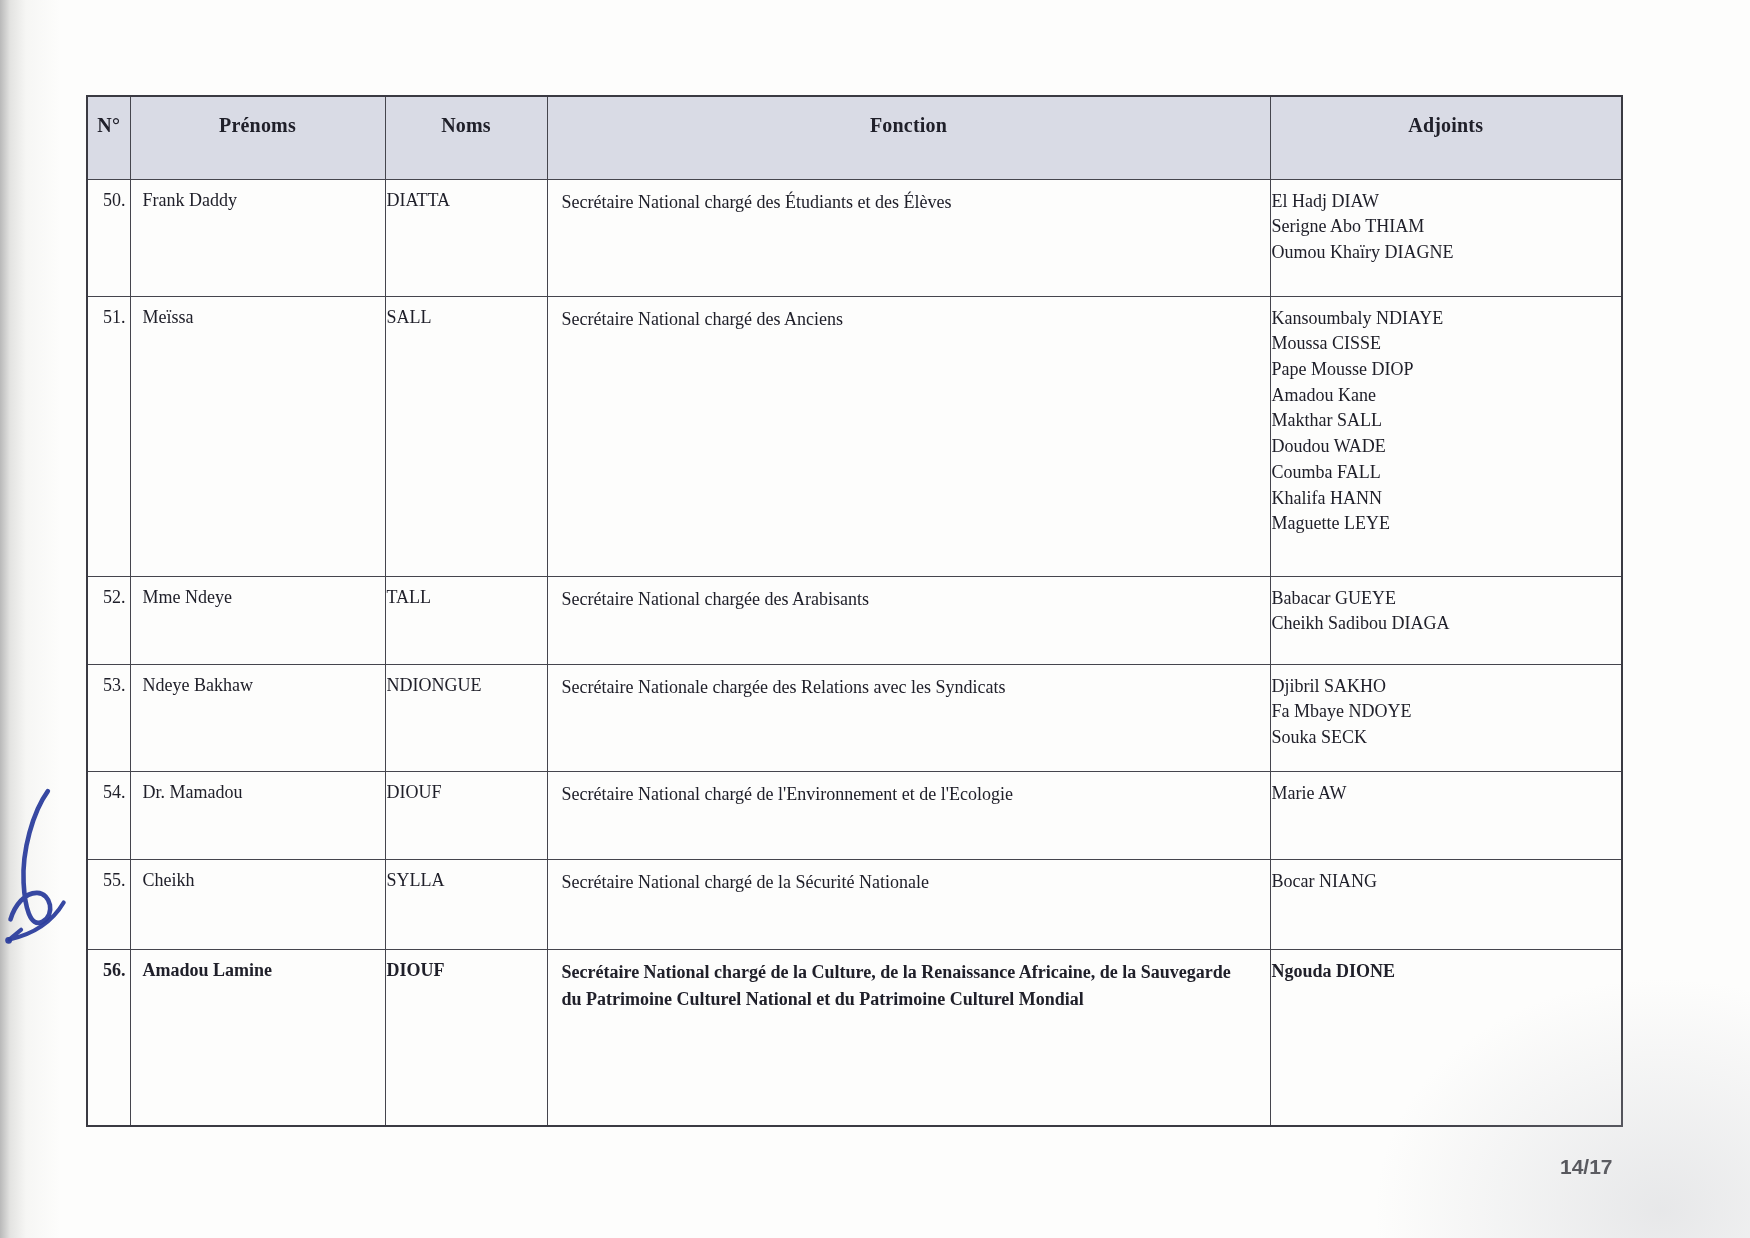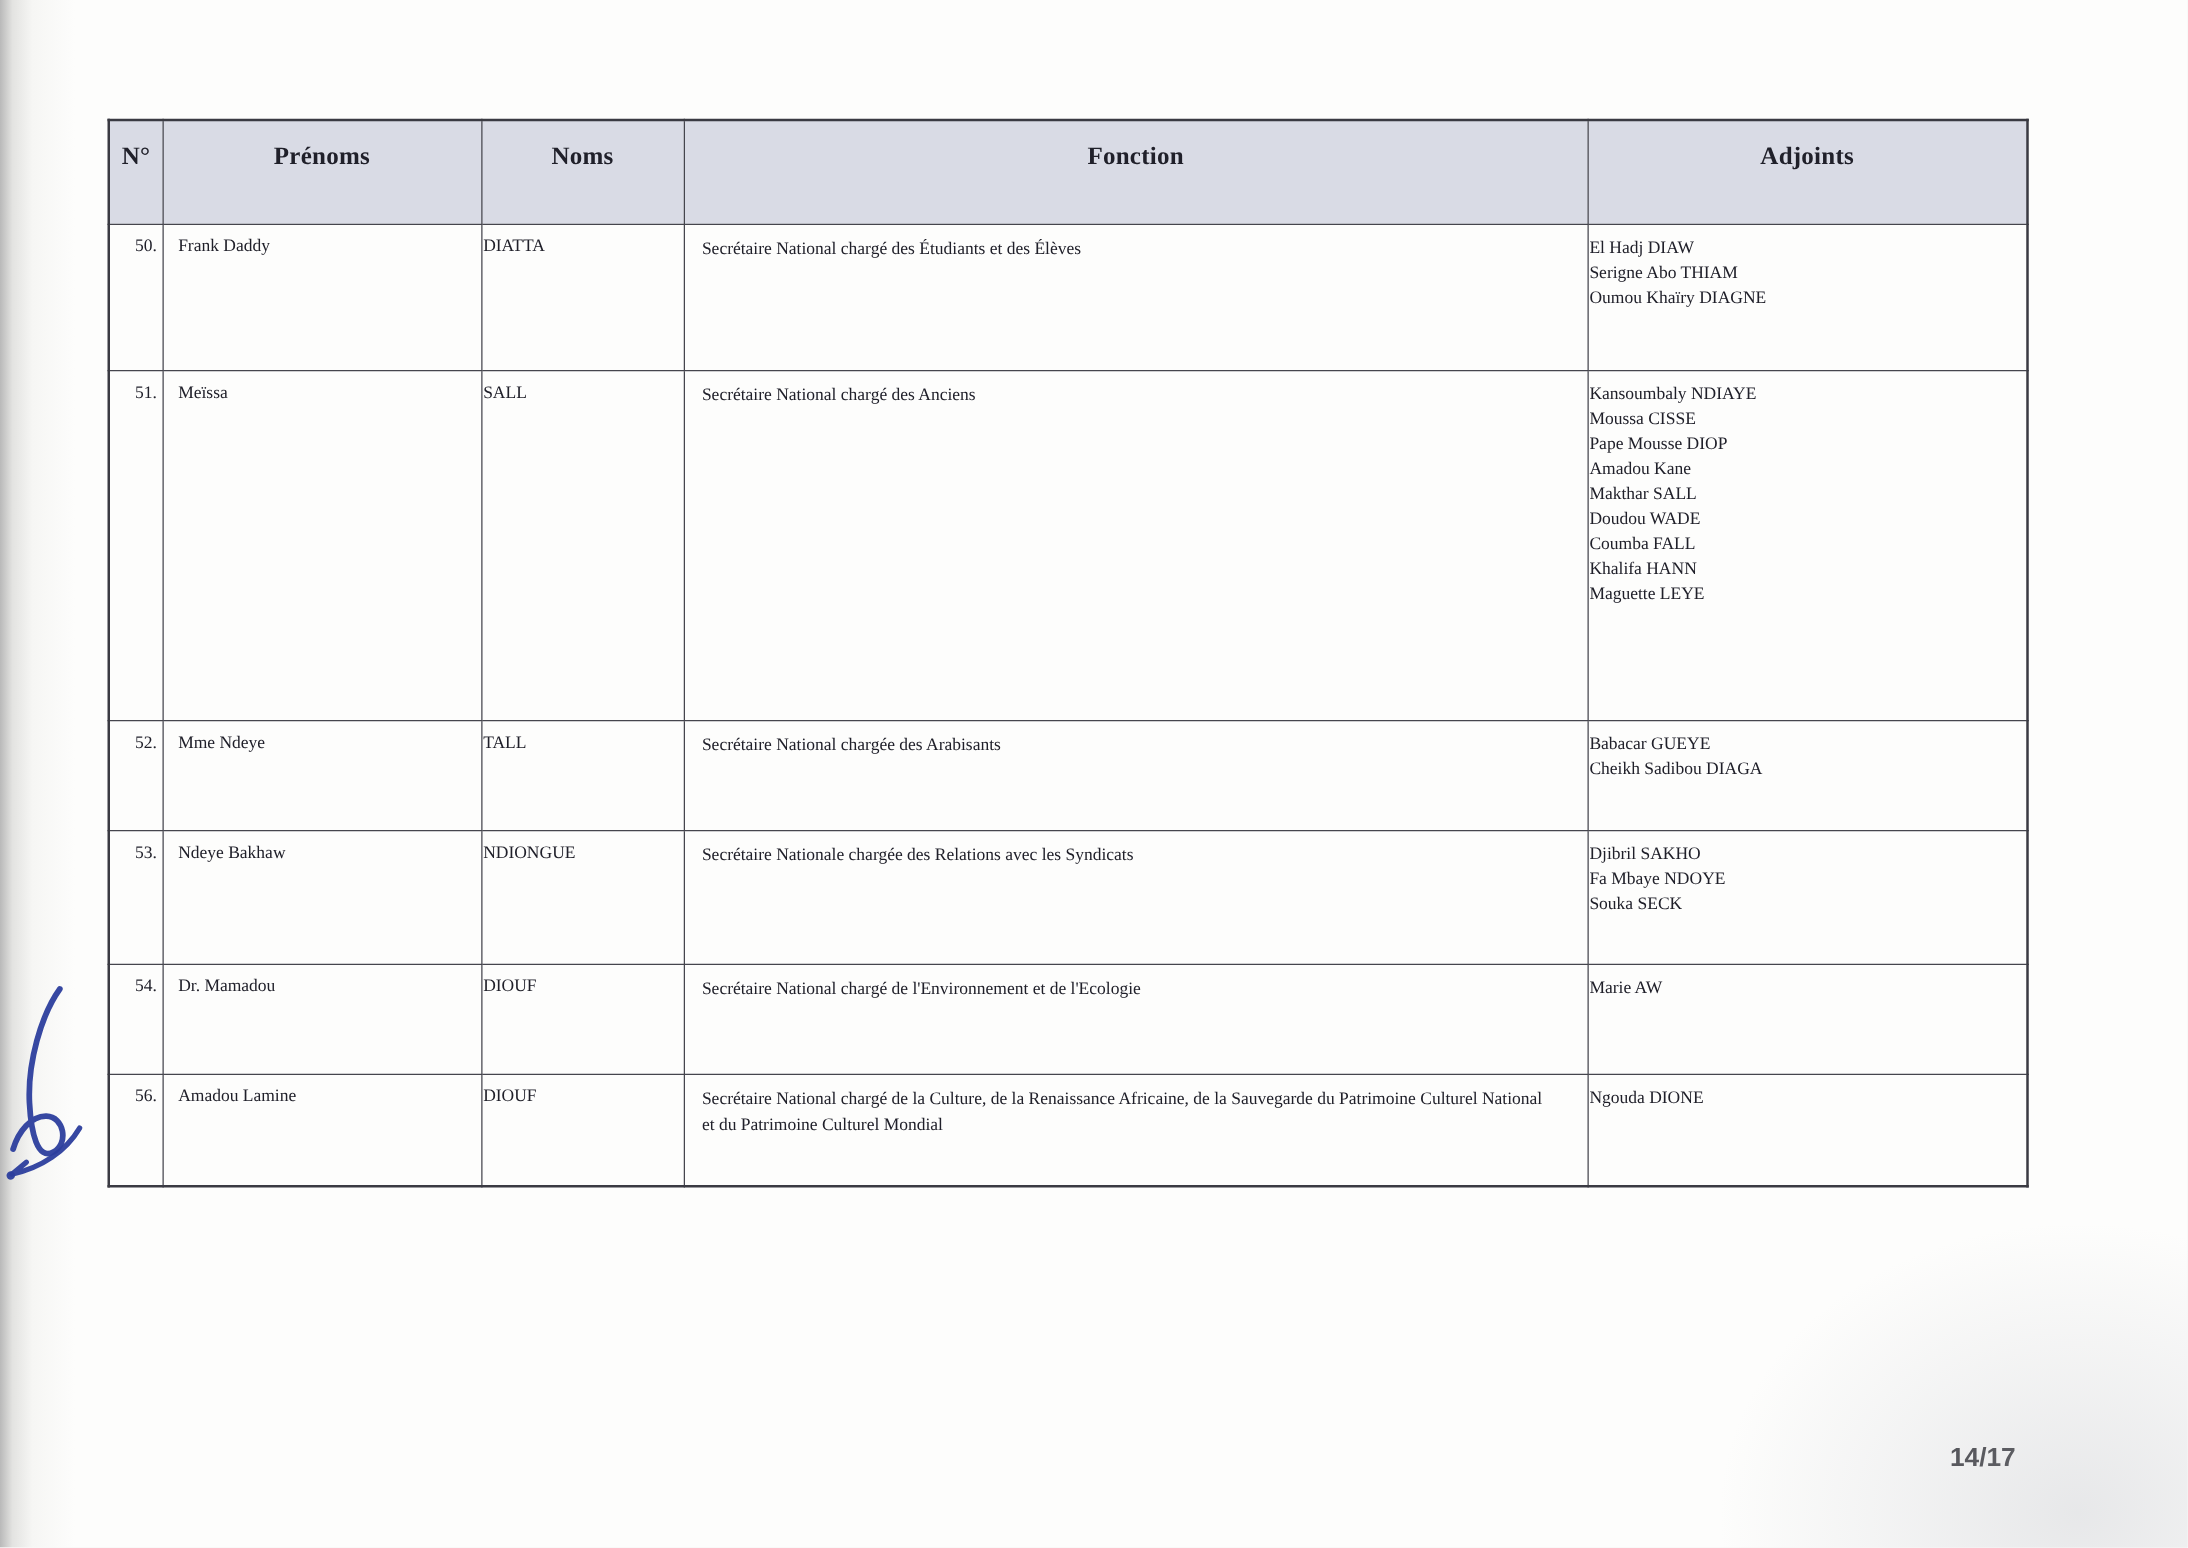--- a/index.html
+++ b/index.html
@@ -40,21 +40,21 @@
     background: #d9dbe5;
     font-weight: bold;
     font-size: 20px;
     text-align: center;
     vertical-align: top;
     padding-top: 17px;
     height: 83px;
     box-sizing: border-box;
     letter-spacing: 0.2px;
   }
-  tbody td { font-size: 14px; box-sizing: border-box; }
+  tbody td { font-size: 18px; box-sizing: border-box; }
   td.c-num { text-align: right; padding: 10px 4px 0 2px; }
   td.c-prenoms { padding: 10px 8px 0 12px; }
   td.c-noms { padding: 10px 8px 0 1px; }
   td.c-fonction { padding: 9px 26px 0 14px; line-height: 1.55; }
   td.c-adjoints { padding: 9px 8px 0 1px; line-height: 1.43; }
   
   tbody tr:nth-child(1) { height: 117px; }
   tbody tr:nth-child(2) { height: 280px; }
   tbody tr:nth-child(3) { height: 88px; }
   tbody tr:nth-child(4) { height: 107px; }
@@ -160,20 +160,29 @@
     <tr>
       <td class="c-num">54.</td>
       <td class="c-prenoms">Dr. Mamadou</td>
       <td class="c-noms">DIOUF</td>
       <td class="c-fonction">Secrétaire National chargé de l'Environnement et de l'Ecologie</td>
       <td class="c-adjoints">
             <div>Marie AW</div>
           </td>
     </tr>
 
+    <tr>
+      <td class="c-num">55.</td>
+      <td class="c-prenoms">Cheikh</td>
+      <td class="c-noms">SYLLA</td>
+      <td class="c-fonction">Secrétaire National chargé de la Sécurité Nationale</td>
+      <td class="c-adjoints">
+            <div>Bocar NIANG</div>
+          </td>
+    </tr>
 
     <tr>
       <td class="c-num">56.</td>
       <td class="c-prenoms">Amadou Lamine</td>
       <td class="c-noms">DIOUF</td>
       <td class="c-fonction">Secrétaire National chargé de la Culture, de la Renaissance Africaine, de la Sauvegarde du Patrimoine Culturel National et du Patrimoine Culturel Mondial</td>
       <td class="c-adjoints">
             <div>Ngouda DIONE</div>
           </td>
     </tr>

